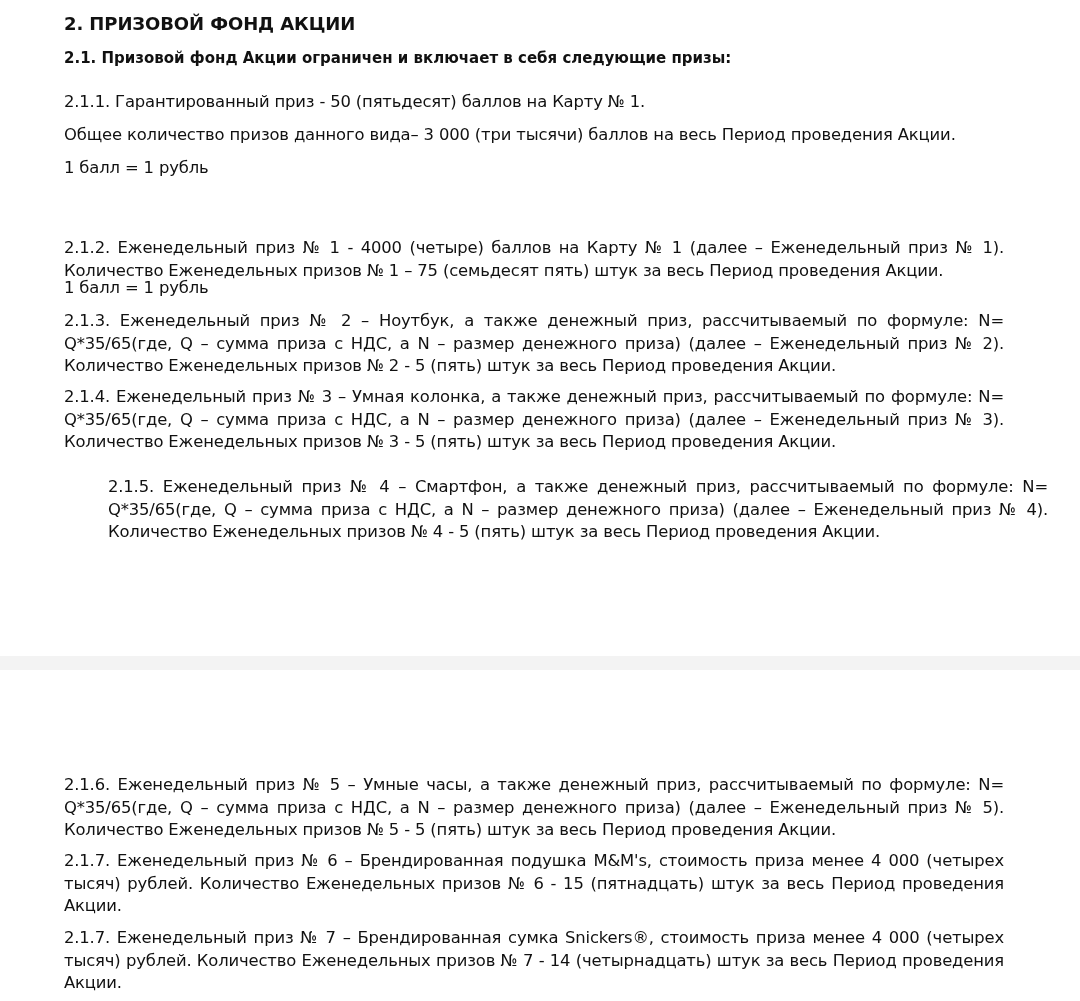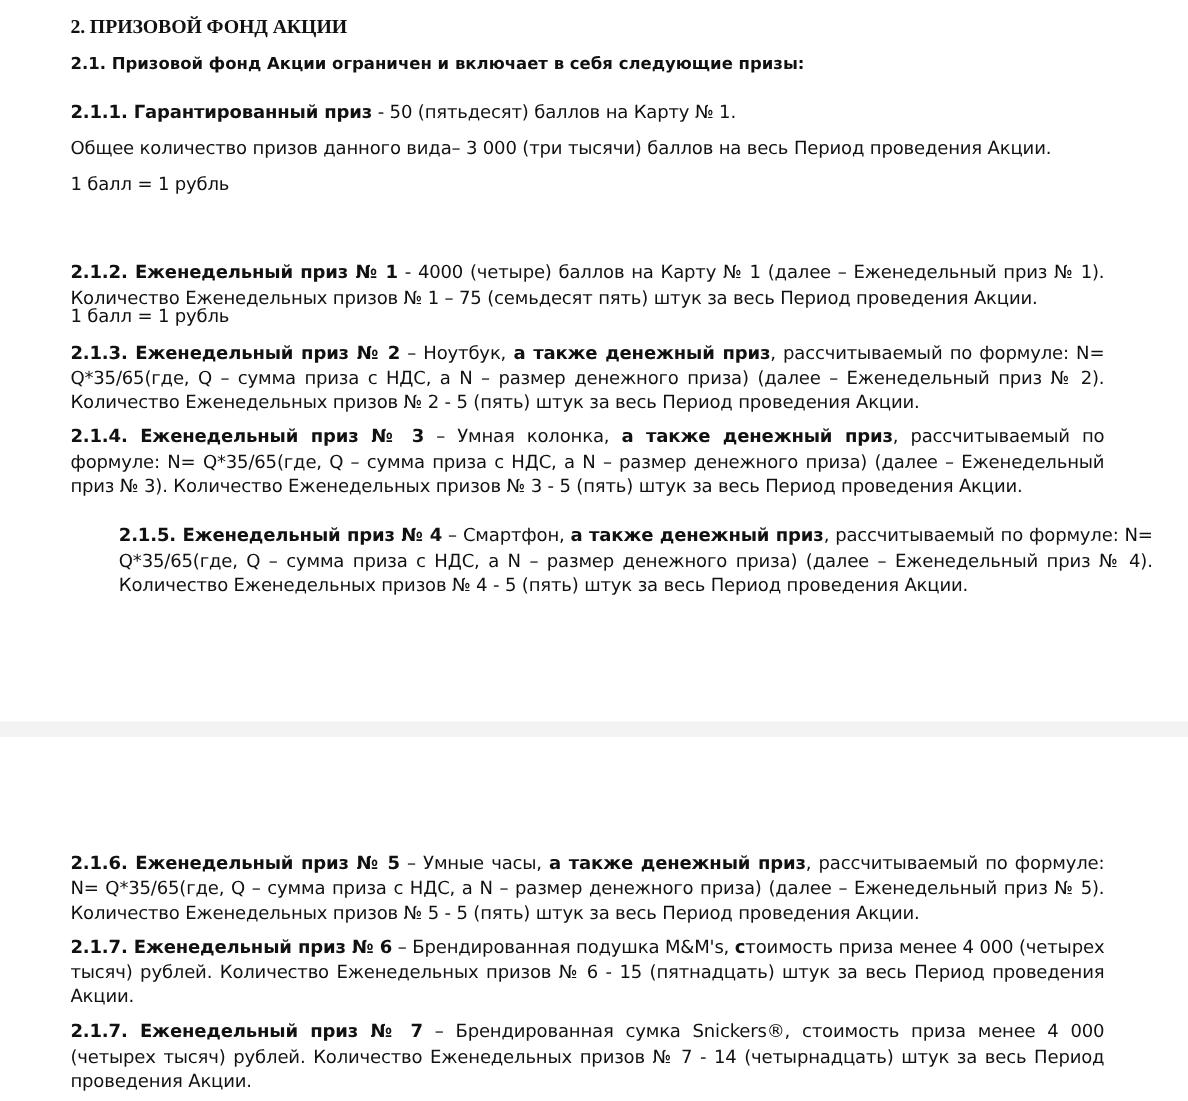--- a/index.html
+++ b/index.html
@@ -3,24 +3,24 @@
 <meta charset="utf-8">
 <style>
   html, body { margin: 0; padding: 0; background: #ffffff; }
   body { width: 1080px; height: 1001px; overflow: hidden; position: relative;
          font-family: "DejaVu Sans", "Liberation Sans", sans-serif; color: #111; }
   .page { position: absolute; left: 0; width: 1080px; background: #fff; }
   .page1 { top: 0; height: 656px; }
   .gap { position: absolute; left: 0; top: 656px; width: 1080px; height: 14px; background: #f3f3f3; }
   .page2 { top: 670px; height: 331px; padding-left: 34px; }
   .content { position: absolute; left: 64px; width: 940px; }
-  .h1 { font-weight: bold; font-size: 18px; line-height: 22px; margin: 0; letter-spacing: -0.1px; font-family: Liberation Serif, serif; }
+  .h1 { font-weight: bold; font-size: 18px; line-height: 22px; margin: 0; letter-spacing: -0.1px; }
   .h2 { font-weight: bold; font-size: 15px; line-height: 22px; margin: 0; }
   .p { font-size: 16.4px; line-height: 22.5px; margin: 0; text-align: justify; letter-spacing: -0.15px; }
-  .b { font-weight: bold; }
+  .b { font-weight: normal; }
   .abs { position: absolute; left: 0; width: 940px; }
 </style>
 </head>
 <body>
 
 <div class="page page1">
   <div class="content" style="top:0;">
     <div class="abs" style="top:13px;">
       <p class="h1">2. ПРИЗОВОЙ ФОНД АКЦИИ</p>
     </div>

